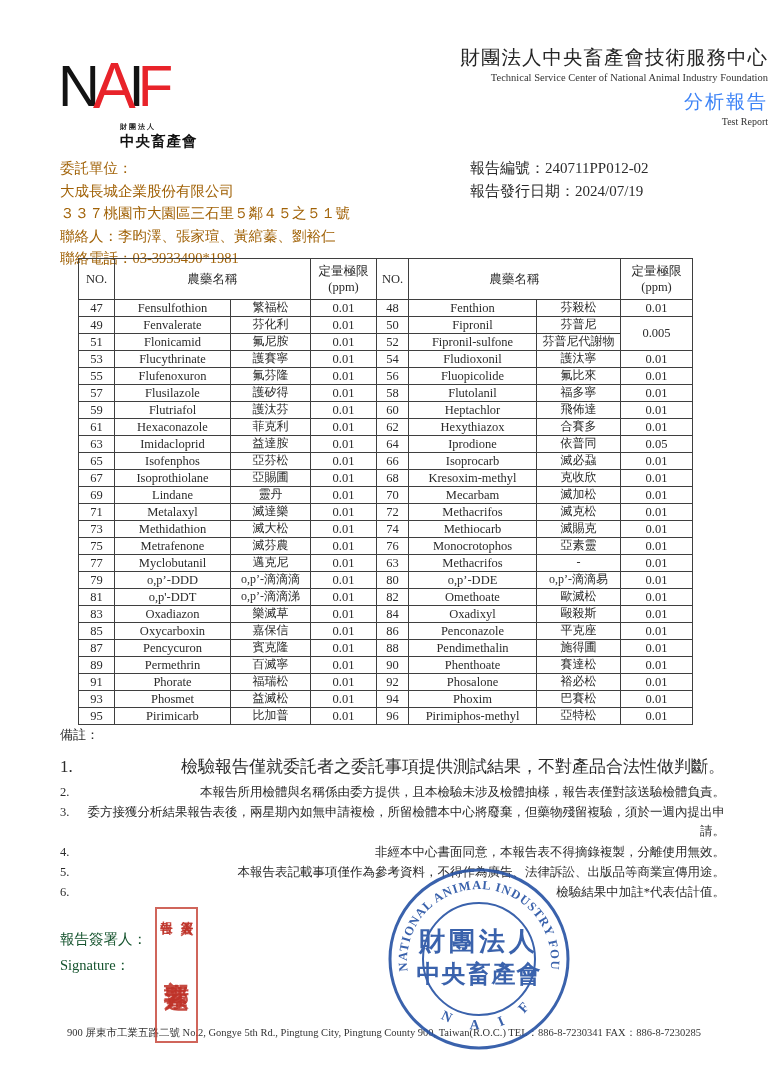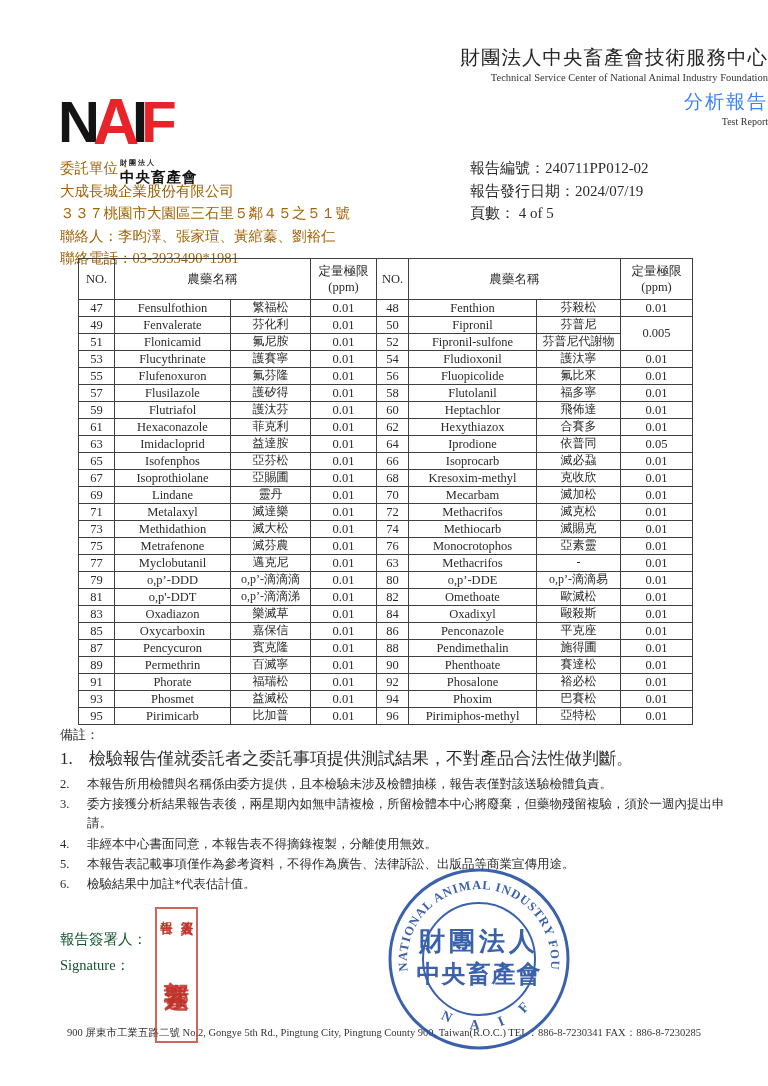--- a/index.html
+++ b/index.html
@@ -5,21 +5,21 @@
   * { margin:0; padding:0; box-sizing:border-box; }
   html,body { background:#9a9a9a; }
   body { font-family:"Liberation Serif","DejaVu Serif",serif; color:#2b2b2b; }
   .page {
     position:relative; width:768px; height:1086px; background:#ffffff;
     margin:0 auto; overflow:hidden;
   }
 
   
   .logo { position:absolute; left:58px; top:52px; width:150px; text-align:left; }
-  .logo-letters { font-family:"Liberation Sans","DejaVu Sans",sans-serif; font-weight:700; font-size:58px; line-height:1; letter-spacing:-7px; font-stretch:condensed;margin-top:36px; }
+  .logo-letters { font-family:"Liberation Sans","DejaVu Sans",sans-serif; font-weight:400; font-size:58px; line-height:1; letter-spacing:-7px; font-stretch:condensed; }
   .logo-letters .lk { color:#131313; }
   .logo-letters .lr { color:#e8232a; }
   .logo-letters .la { font-size:64px; position:relative; top:2px; }
   .logo-sub { margin-left:62px; margin-top:6px; font-family:"Liberation Sans","DejaVu Sans",sans-serif; }
   .logo-sub1 { font-size:7px; font-weight:700; color:#222; letter-spacing:2px; }
   .logo-sub2 { font-size:14.5px; font-weight:800; color:#111; letter-spacing:1px; }
 
   
   .titleblock { position:absolute; left:0; right:0; top:44px; text-align:right;margin-left:10px; }
   .title-zh { font-size:19.5px; letter-spacing:1px; color:#252525; }
@@ -33,24 +33,24 @@
 
   
   table.ptable { position:absolute; left:78px; top:258px; width:614px; border-collapse:collapse; table-layout:fixed; }
   .ptable th, .ptable td { border:1px solid #3f3f3f; text-align:center; vertical-align:middle; font-weight:normal; }
   .ptable th { font-size:12.5px; height:41px; line-height:1.3; padding:1px 0; color:#2b2b2b; }
   .ptable td { font-size:12.5px; height:17px; padding:0.5px 1px; line-height:1.15; color:#2b2b2b; white-space:nowrap; overflow:hidden; }
   .ptable td.c-zh { font-size:12px;margin-top:29px; }
 
   
   .notes { position:absolute; left:60px; top:726px; width:665px; }
-  .notes-label { font-size:13px; margin-bottom:2px; color:#2b2b2b; }
+  .notes-label { font-size:13px; margin-bottom:10px; color:#2b2b2b; }
   .note { display:flex; font-size:12.5px; line-height:1.55; color:#2b2b2b; margin-bottom:1px; }
   .note-num { width:27px; flex:0 0 27px; }
-  .note-text { flex:1; }
+  .note-text { flex:1;text-align:right; }
   .note-large { font-size:17px; line-height:1.5; margin-bottom:3px; }
   .note-large .note-num { width:29px; flex:0 0 29px; }
 
   
   .sig { position:absolute; left:60px; top:926px; font-size:14.5px; line-height:26px; color:#14532d; }
 
   
   .redstamp { position:absolute; left:155px; top:907px; width:43px; height:136px;
     border:2.5px solid rgba(196,62,50,.8); color:rgba(190,50,40,.88); z-index:5;
     display:flex; flex-direction:column; align-items:center; padding:2px 0; background:rgba(255,255,255,0.02); }
@@ -89,21 +89,20 @@
   <div class="info-left">
     <div>委託單位：</div>
     <div>大成長城企業股份有限公司</div>
     <div>３３７桃園市大園區三石里５鄰４５之５１號</div>
     <div>聯絡人：李昀澤、張家瑄、黃綰蓁、劉裕仁</div>
     <div>聯絡電話：03-3933490*1981</div>
   </div>
   <div class="info-right">
     <div>報告編號：240711PP012-02</div>
     <div>報告發行日期：2024/07/19</div>
-    <div>頁數： 4 of 5</div>
   </div>
 
   <table class="ptable">
     <colgroup>
       <col style="width:36px">
         <col style="width:116px">
         <col style="width:80px">
         <col style="width:66px">
       <col style="width:32px">
         <col style="width:128px">

